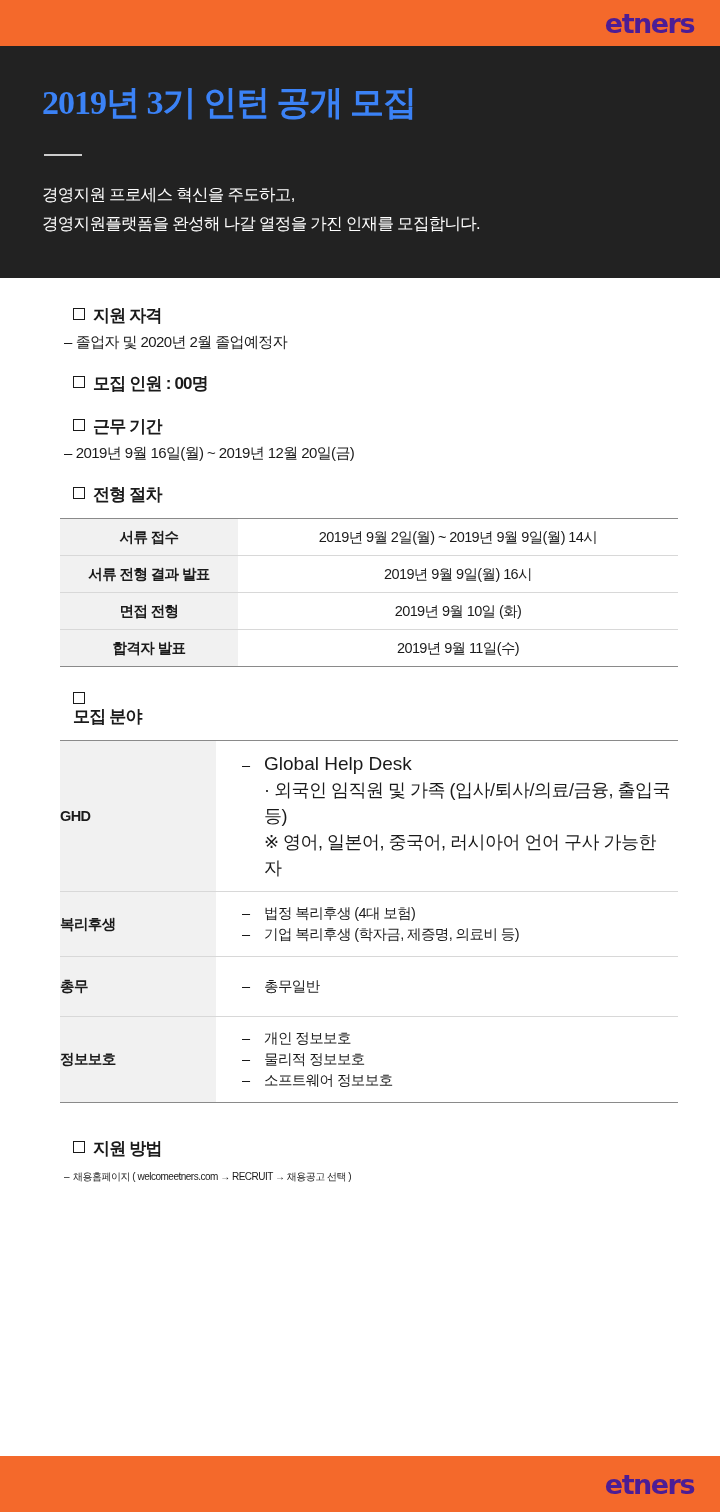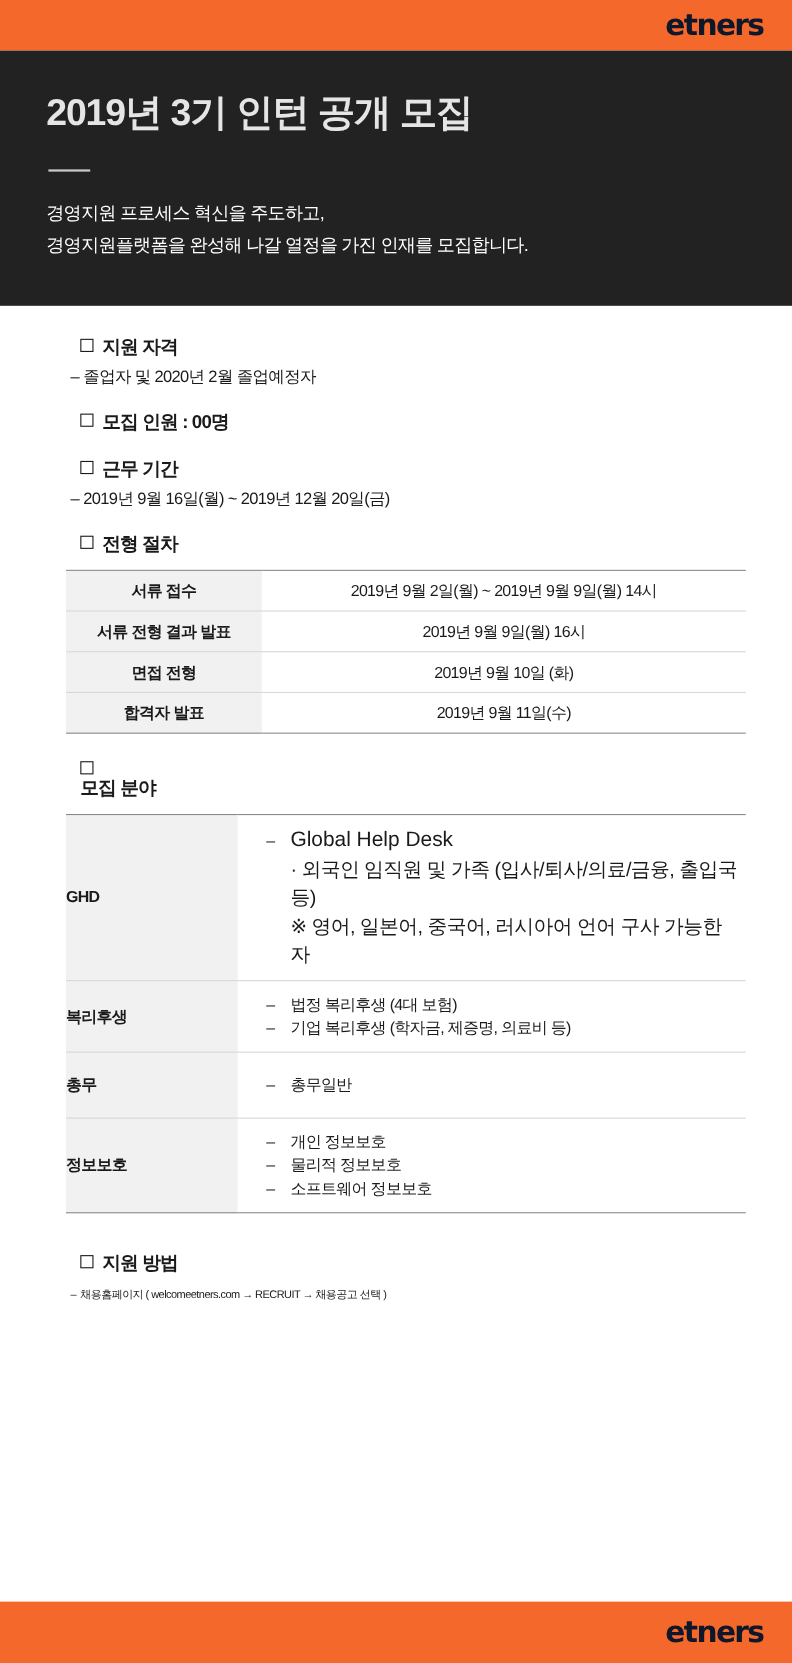--- a/index.html
+++ b/index.html
@@ -20,41 +20,42 @@
   .top-bar {
     height: 46px;
     background: #f4692b;
     display: flex;
     align-items: center;
     justify-content: flex-end;
     padding-right: 26px;
     box-sizing: border-box;
   }
   .logo {
-    color: #0f172a;
+    color: #4c1d95;
     font-size: 27px;
     font-weight: bold;
     letter-spacing: -1.5px;
     font-family: "DejaVu Sans", sans-serif;
   }
 
   
   .hero {
     background: #222222;
     height: 232px;
     box-sizing: border-box;
     padding: 34px 42px 0 42px;
     position: relative;
   }
   .hero-title {
-    color: #e5e5e5;
+    color: #3b82f6;
     font-size: 34px;
     font-weight: bold;
     letter-spacing: -1px;
     margin: 0;
+    font-family: Liberation Serif, serif;
   }
   .hero-rule {
     width: 38px;
     height: 2px;
     background: #cccccc;
     margin: 28px 0 24px 2px;
   }
   .hero-sub {
     color: #ffffff;
     font-size: 16.5px;

